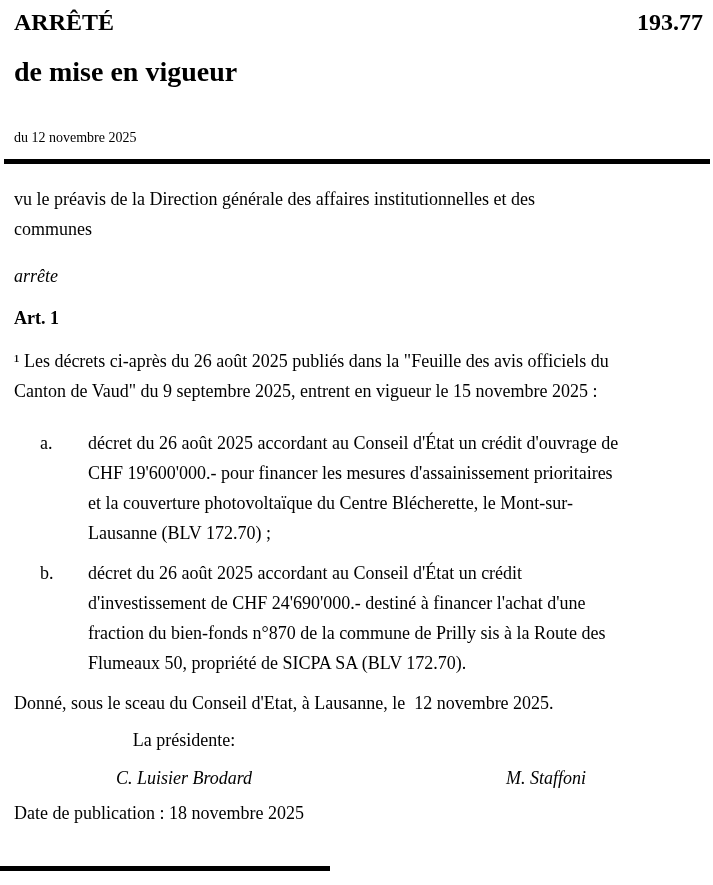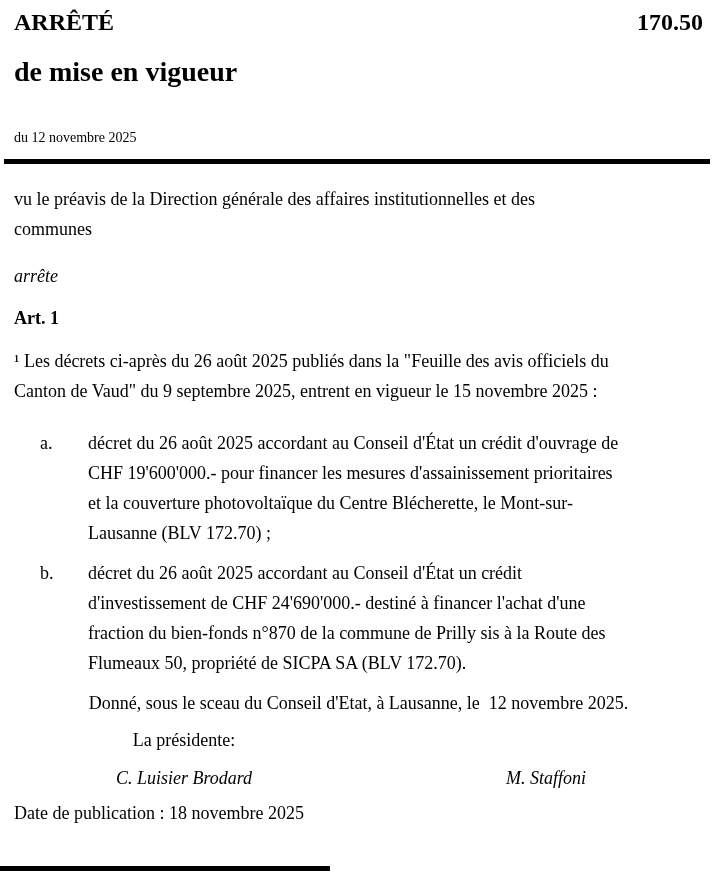--- a/index.html
+++ b/index.html
@@ -54,21 +54,21 @@
   .list-item.first { margin-top: 22px; }
   .list-item.second { margin-top: 10px; }
   .list-marker {
     width: 74px;
     box-sizing: border-box;
     padding-left: 26px;
     flex: 0 0 74px;
   }
   .list-text { flex: 1 1 auto; }
 
-  .closing { margin-top: 10px; text-align: center; }
+  .closing { margin-top: 10px; }
 
   .sig-row { display: flex; }
   .roles-row { margin-top: 7px; }
   .names-row { margin-top: 8px; font-style: italic; gap: 12px; }
   .sig-left  { margin-left: 40px; width: 260px; text-align: center; }
   .sig-right { margin-left: 80px; width: 280px; text-align: center; }
 
   .publication { margin-top: 5px; }
 
   .bottom-clipped-rule {
@@ -80,21 +80,21 @@
     background: #000000;
   }
 </style>
 </head>
 <body>
 
 <div class="page">
 
   <div class="header-row">
     <span>ARRÊTÉ</span>
-    <span>170.50</span>
+    <span>193.77</span>
   </div>
 
   <div class="doc-subtitle">de mise en vigueur</div>
 
   <div class="doc-dateline">du 12 novembre 2025</div>
 
   <div class="thick-rule"></div>
 
 
   <div class="bodytext preamble pre">vu le préavis de la Direction générale des affaires institutionnelles et des

